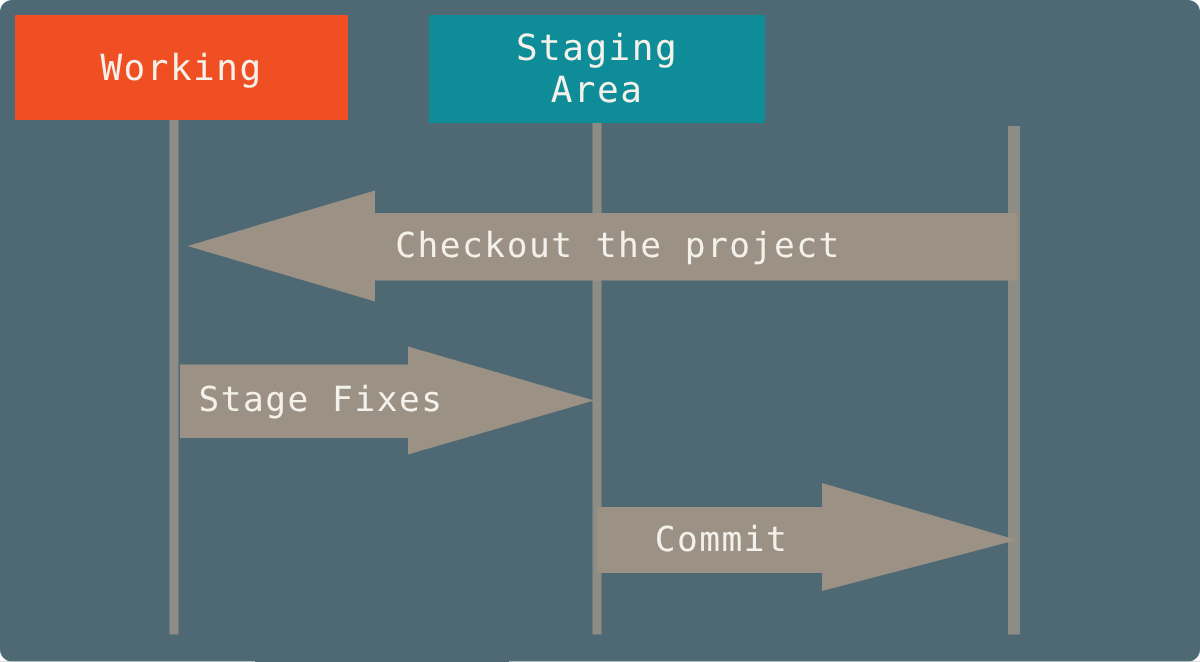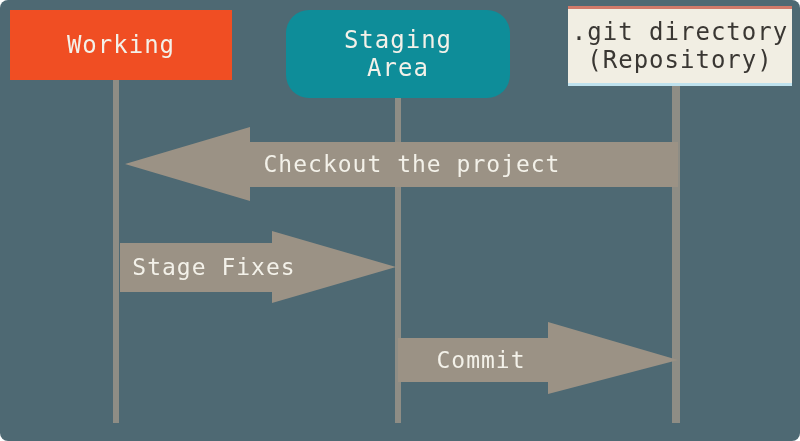--- a/index.html
+++ b/index.html
@@ -15,21 +15,21 @@
     position:absolute;
     box-sizing:border-box;
     display:flex;flex-direction:column;
     align-items:center;justify-content:center;
     text-align:center;
     font-size:24px;line-height:28px;
     color:#F3F1E9;
     letter-spacing:1px;
   }
   .box-wd{left:10px;top:10px;width:222px;height:70px;background:#F04E23;}
-  .box-staging{left:286px;top:10px;width:224px;height:88px;background:#0E8D99;border-radius:23px;}
+  .box-staging{left:286px;top:10px;width:224px;height:72px;background:#0E8D99;}
   .box-git{
     left:568px;top:6px;width:224px;height:80px;
     background:#F1EEE3;color:#3A3733;
     border-top:3px solid #D07A6A;
     border-bottom:3px solid #BFE2EE;
   }
   .diagram-svg{position:absolute;left:0;top:0;}
   .lifeline{fill:#8E8D85;}
   .arrow{fill:#9B9285;}
   .arrow-label{
@@ -64,18 +64,14 @@
 
   <div class="box box-wd">
     <span>Working</span>
   </div>
 
   <div class="box box-staging">
     <span>Staging</span>
     <span>Area</span>
   </div>
 
-  <div class="box box-git">
-    <span>.git directory</span>
-    <span>(Repository)</span>
-  </div>
 
 </div>
 
 </body></html>

